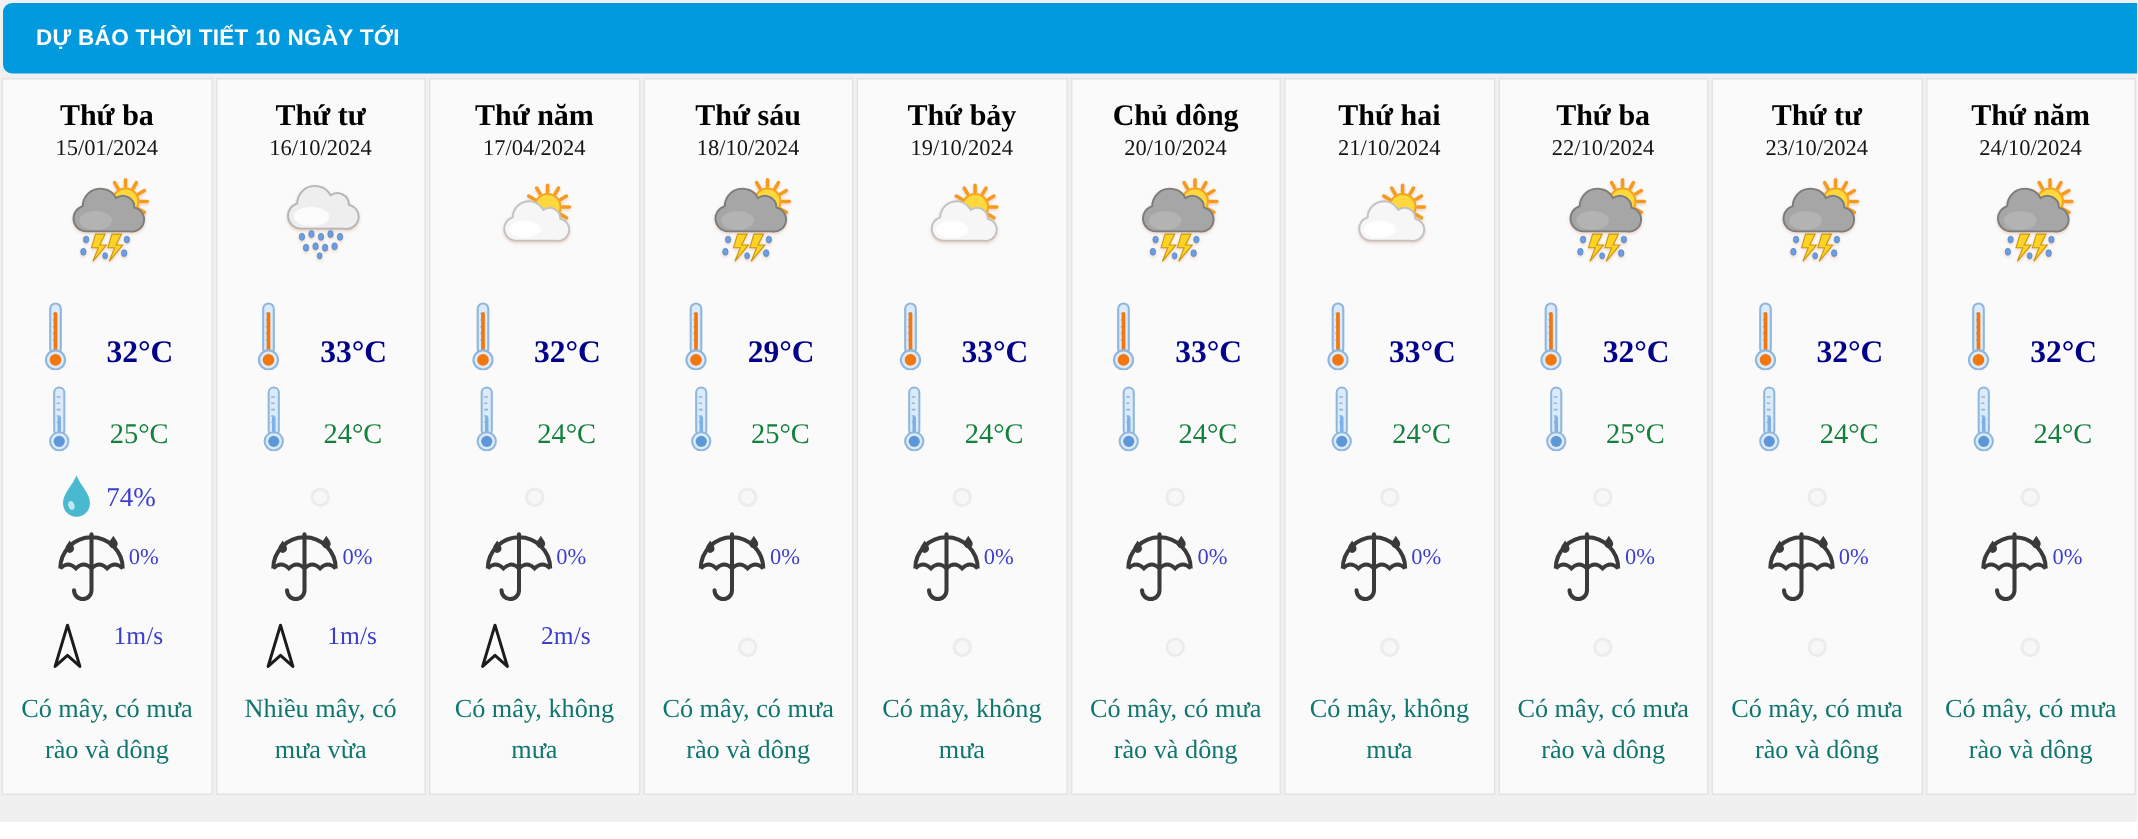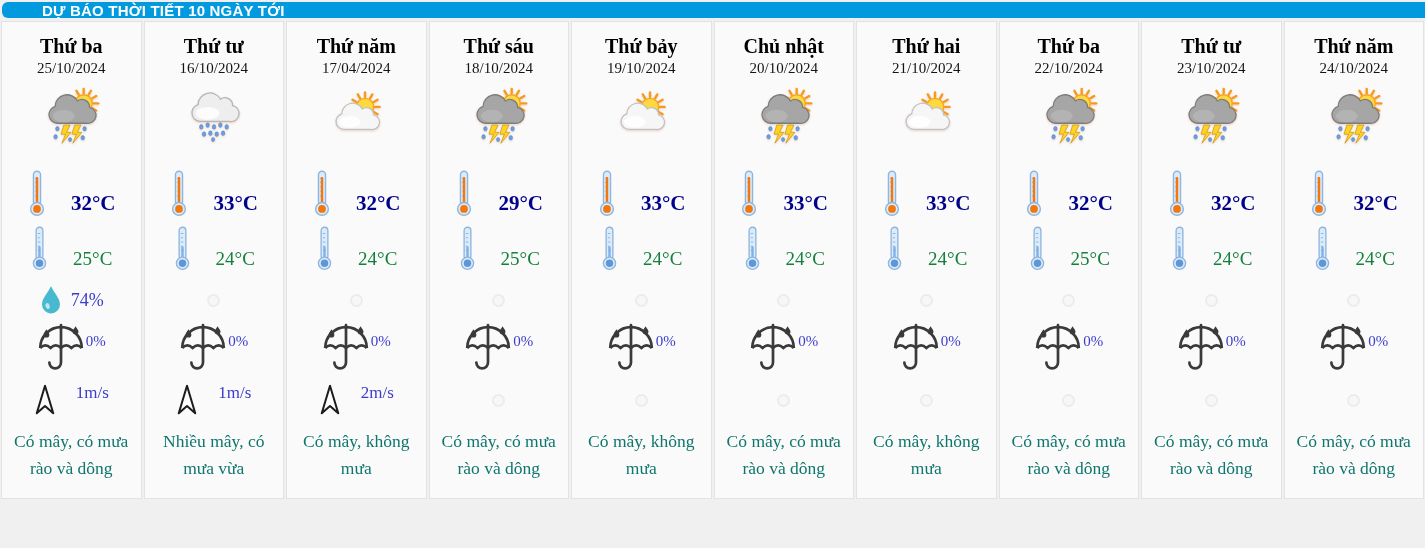--- a/index.html
+++ b/index.html
@@ -2,22 +2,22 @@
 <html lang="vi"><head>
 <meta charset="utf-8">
 <style>
   html,body{margin:0;padding:0;background:#ffffff;}
   .screen{
     width:1425px;height:559px;position:relative;overflow:hidden;
     background:#ffffff;font-family:"Liberation Serif","DejaVu Serif",serif;
   }
   .band{position:absolute;left:0;top:0;width:1425px;height:548px;background:#f0f0f0;}
   .titlebar{
-    height:16px;margin:2px 0 0 2px;background:#019ade;border-radius:6px 0 0 6px;
-    display:flex;align-items:center;padding-left:40px;
+    height:47px;margin:2px 0 0 2px;background:#019ade;border-radius:6px 0 0 6px;
+    display:flex;align-items:center;padding-left:22px;
     font-family:"Liberation Sans","DejaVu Sans",sans-serif;
     font-weight:bold;font-size:15px;color:#ffffff;letter-spacing:.2px;
   }
   .cols{display:flex;gap:2px;padding:3px 1px 0 1px;align-items:flex-start;}
   .card{
     flex:1 1 0;min-width:0;background:#fafafa;border:1px solid #e3e3e3;
     text-align:center;box-sizing:border-box;
   }
   .day-name{margin-top:12px;font-size:20px;font-weight:bold;line-height:24px;color:#000;}
   .day-date{font-size:15px;line-height:20px;color:#141414;}
@@ -49,21 +49,21 @@
 <body>
 
 <div class="screen">
   <div class="band">
     <div class="titlebar">
       <span>DỰ BÁO THỜI TIẾT 10 NGÀY TỚI</span>
     </div>
     <div class="cols" id="days">
     <div class="card">
       <div class="day-name">Thứ ba</div>
-      <div class="day-date">25/10/2024</div>
+      <div class="day-date">15/01/2024</div>
       <div class="icon-row">
         <svg class="wicon" viewBox="0 0 64 64">
               <use href="#icon-storm-sun"></use>
             </svg>
       </div>
       <div class="t-row row-high">
         <svg class="thermo-h" viewBox="0 0 22 52">
               <use href="#icon-thermo-high"></use>
             </svg>
         <span class="temp-high">32°C</span>
@@ -253,21 +253,21 @@
         <span class="pop-val">0%</span>
       </div>
       <div class="row-wind">
 
         <span class="dot"></span>
       </div>
       <div class="desc">Có mây, không mưa</div>
     </div>
 
     <div class="card">
-      <div class="day-name">Chủ nhật</div>
+      <div class="day-name">Chủ dông</div>
       <div class="day-date">20/10/2024</div>
       <div class="icon-row">
         <svg class="wicon" viewBox="0 0 64 64">
               <use href="#icon-storm-sun"></use>
             </svg>
       </div>
       <div class="t-row row-high">
         <svg class="thermo-h" viewBox="0 0 22 52">
               <use href="#icon-thermo-high"></use>
             </svg>

